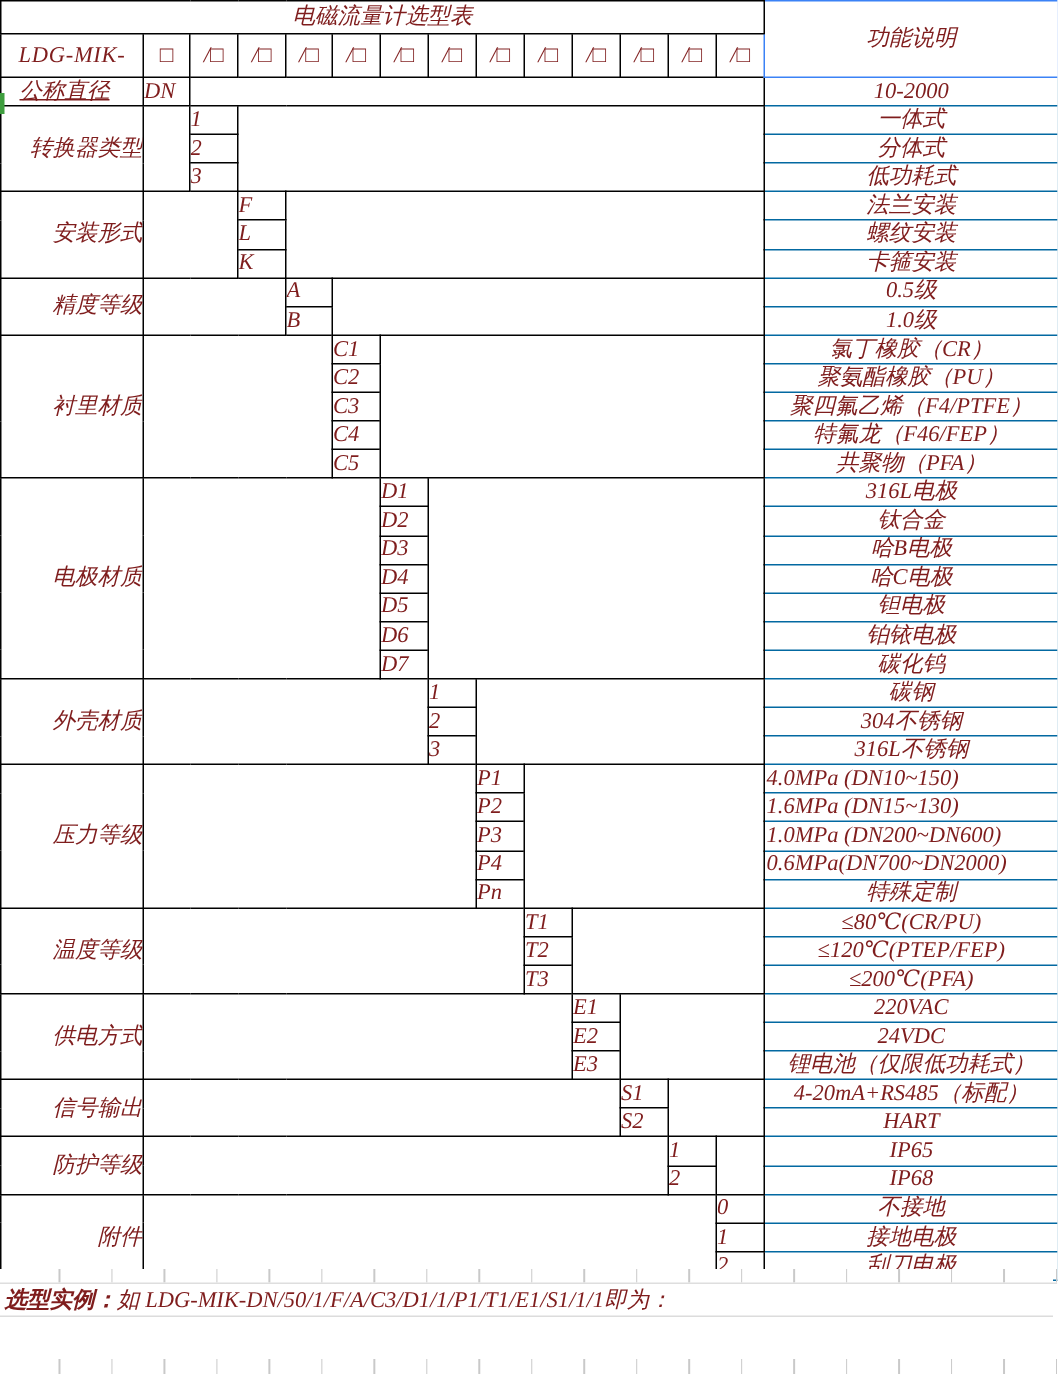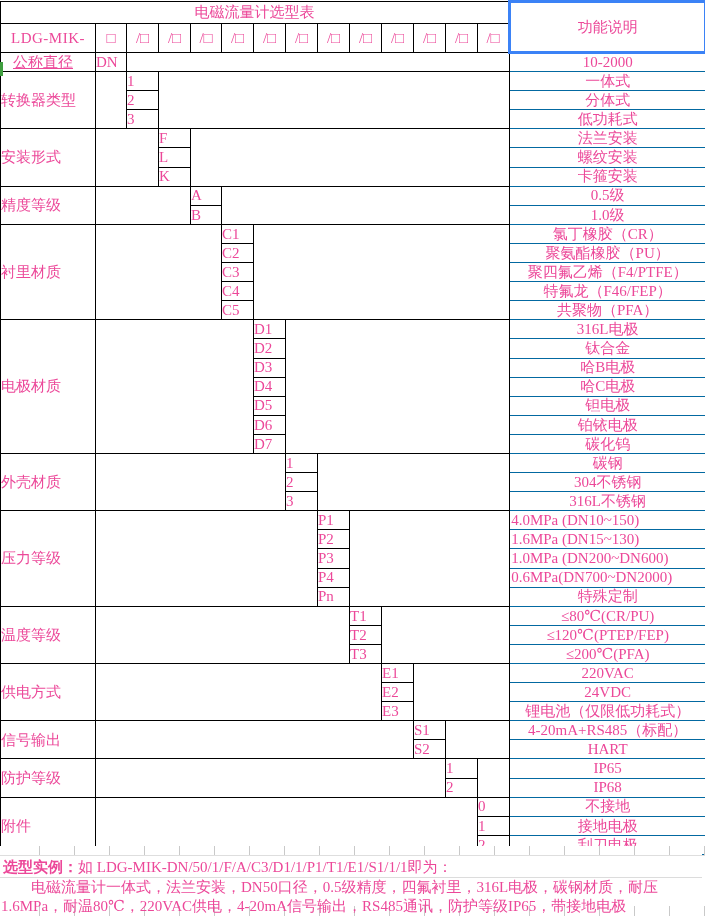--- a/index.html
+++ b/index.html
@@ -1,31 +1,32 @@
 <!DOCTYPE html>
 <html><head>
 <meta charset="utf-8">
 <style>
   * { box-sizing: border-box; }
   html,body { margin:0; padding:0; background:#ffffff; }
   #shot {
     position:relative; width:705px; height:916px; overflow:hidden;
-    background:#ffffff; color:#ec4899;
+    background:#ffffff; color:#7f1d1d;
     font-family:"Liberation Serif","DejaVu Serif",serif;
+    font-style:italic;
   }
   table.sel { border-collapse:collapse; table-layout:fixed; width:705px; border:1px solid #000; }
   table.sel td { padding:0; overflow:hidden; white-space:nowrap; font-size:15px; line-height:1.1; }
   tr.trow { height:22px; }
   tr.mrow { height:29px; }
   tr.drow { height:19.1px; }
   td.title { text-align:center; font-size:16px; border:1px solid #000; }
-  td.fhead { text-align:center; font-size:16px; border:3px solid #3b82f6; }
+  td.fhead { text-align:center; font-size:16px; border:1px solid #3b82f6; }
   td.mlbl  { text-align:center; border:1px solid #000; letter-spacing:0.5px; }
   td.mbox  { text-align:center; border:1px solid #000; font-size:14px; }
-  td.lbl   { text-align:left; border:1px solid #000; }
+  td.lbl   { text-align:right; border:1px solid #000; }
   td.lbl.u { text-align:left; padding-left:12px; text-decoration:underline; }
   td.code  { text-align:left; border:1px solid #000; }
   td.empty { border:1px solid #000; }
   td.desc  { text-align:center; border:1px solid #0369a1;margin-top:32px; }
   td.desc.left { text-align:left; padding-left:1px; }
   #marker { position:absolute; left:0; top:62px; width:3px; height:14px; background:#3f9e3f; z-index:6; }
   #footer { position:absolute; left:0; top:846px; width:702px; height:70px; background:#fff; }
   .gridstrip {
     height:10px; width:705px;
     background-image:repeating-linear-gradient(to right, transparent 0px, transparent 34px, #c9c9c9 34px, #c9c9c9 35px);
@@ -303,16 +304,15 @@
       <td class="desc">刮刀电极</td>
     </tr>
   </tbody>
     </table>
 
   <div id="footer">
     <div class="gridstrip"></div>
     <div class="exline">
       <span class="exlabel">选型实例：</span><span>如 LDG-MIK-DN/50/1/F/A/C3/D1/1/P1/T1/E1/S1/1/1即为：</span>
     </div>
-    <p class="exdesc">电磁流量计一体式，法兰安装，DN50口径，0.5级精度，四氟衬里，316L电极，碳钢材质，耐压1.6MPa，耐温80℃，220VAC供电，4-20mA信号输出，RS485通讯，防护等级IP65，带接地电极</p>
     <div class="gridstrip bottom"></div>
   </div>
 </div>
 
 </body></html>

